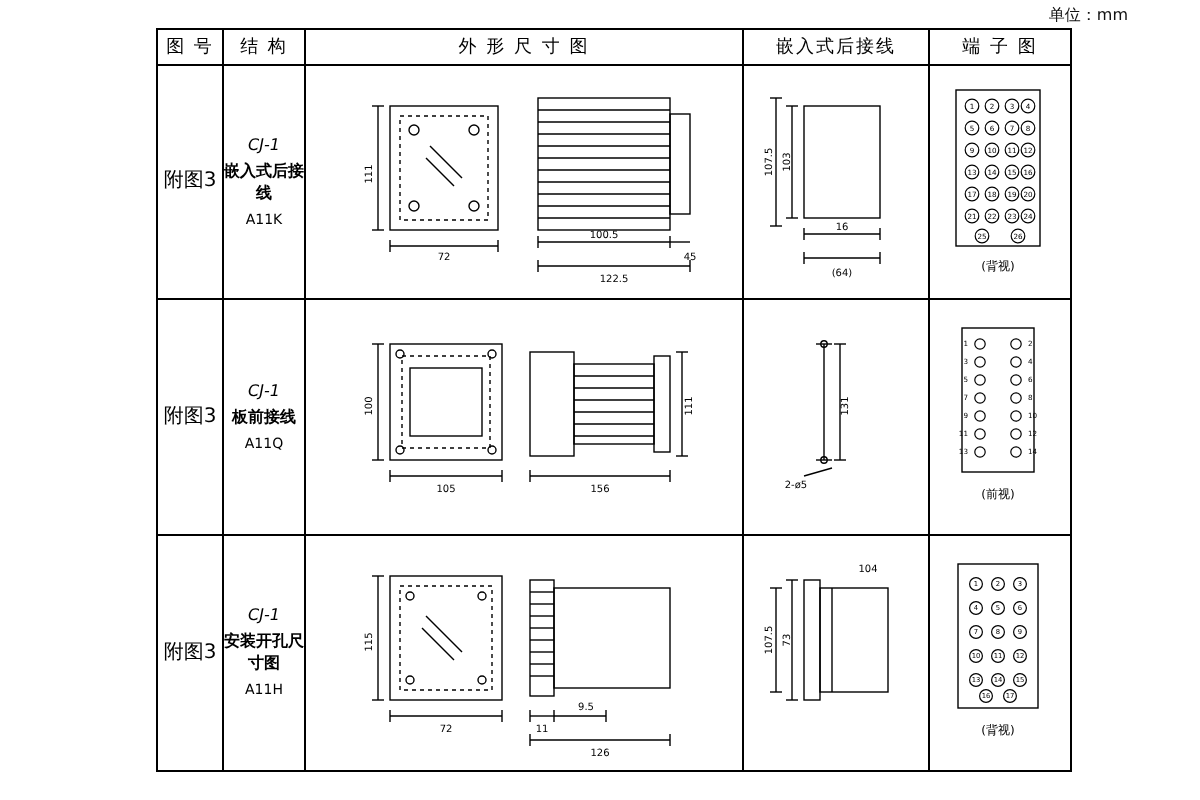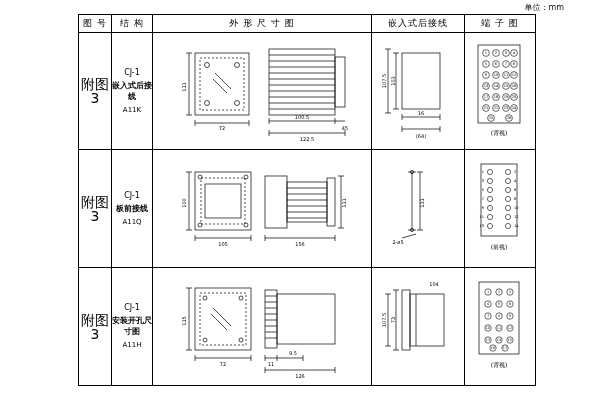--- a/index.html
+++ b/index.html
@@ -8,23 +8,23 @@
   .unit{position:absolute;right:12px;top:2px;font-size:8px;color:#111;}
   table.main{position:absolute;left:78px;top:14px;border-collapse:collapse;width:452px;height:372px;table-layout:fixed;}
   table.main td,table.main th{border:1px solid #000;padding:0;vertical-align:middle;text-align:center;font-weight:normal;}
   .hdr td{height:16px;font-size:9px;letter-spacing:1px;}
   .col-no{width:32px;}
   .col-struct{width:40px;}
   .col-dim{width:218px;}
   .col-hole{width:92px;}
   .col-term{width:70px;}
   .rowcell{height:113px;}
-  .no-cell{font-size:14px;line-height:14px;}
+  .no-cell{font-size:10px;line-height:14px;}
   .struct-cell{font-size:8px;line-height:11px;padding:4px 2px;}
-  .struct-cell .code{display:block;font-size:8px;margin-bottom:2px;}
+  .struct-cell .code{display:block;font-size:8px;margin-bottom:2px;font-style:italic;}
   .struct-cell .mid{display:block;writing-mode:horizontal-tb;font-weight:bold;}
   .struct-cell .sfx{display:block;font-size:7px;margin-top:3px;}
   .cellwrap{position:relative;width:100%;height:100%;}
   .cellwrap svg{display:block;}
 </style>
 </head>
 <body>
 
 <div class="page">
 

